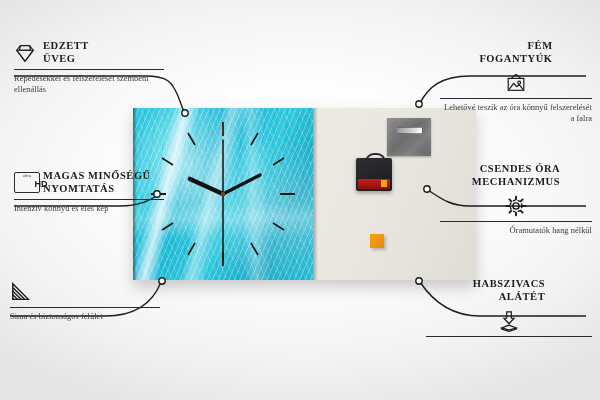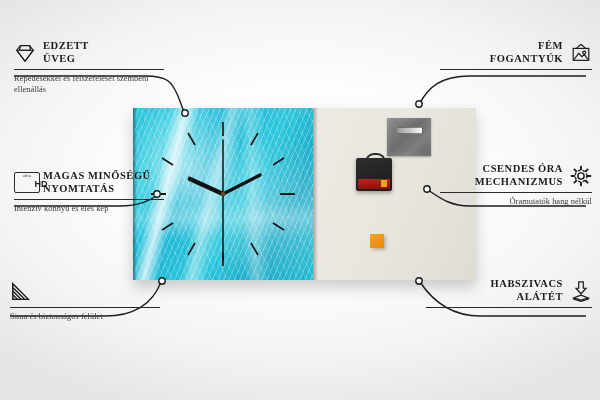--- a/index.html
+++ b/index.html
@@ -61,21 +61,21 @@
     background:linear-gradient(140deg,#f6a317,#e8890a);
     box-shadow:2px 2px 3px rgba(0,0,0,.22);}
   
   #lines{position:absolute;inset:0;z-index:9;}
   .callout{position:absolute;z-index:10;}
   .co-head{display:flex;align-items:center;gap:7px;}
   .co-title{font-size:10.5px;font-weight:bold;letter-spacing:.55px;
     color:#1b1b1b;line-height:12.5px;text-transform:uppercase;}
   .co-rule{height:1px;background:#2a2a2a;margin:4px 0 4px;}
   .co-sub{font-size:8.4px;color:#3a3a3a;line-height:10.6px;letter-spacing:.05px;}
-  .right .co-head{flex-direction:row;justify-content:flex-end;}
+  .right .co-head{flex-direction:column;justify-content:flex-end;}
   .right .co-title{text-align:right;}
   .right .co-sub{text-align:right;}
   .ico{width:22px;height:22px;flex:0 0 22px;display:block;}
   
   #c-glass{left:14px;top:40px;width:150px;}
   #c-print{left:14px;top:170px;width:150px;}
   #c-edge{left:10px;top:281px;width:150px;}
   #c-handle{right:8px;top:40px;width:152px;}
   #c-mech{right:8px;top:163px;width:152px;font-family:Liberation Serif, serif;}
   #c-foam{right:8px;top:278px;width:166px;}
@@ -200,20 +200,21 @@
       <span class="ico">
         <svg viewBox="0 0 24 24" width="22" height="22" fill="none" stroke="#1b1b1b" stroke-width="1.3">
           <rect x="3.5" y="7" width="17" height="13"></rect>
           <path d="M12 2.5 L7 7M12 2.5 L17 7"></path>
           <circle cx="15.5" cy="11.5" r="1.6"></circle>
           <path d="M4.5 19 L9.5 12.5 L13 16 L15.5 13.5 L19.5 19"></path>
         </svg>
       </span>
     </div>
     <div class="co-rule"></div>
+    <div class="co-sub">Lehetővé teszik az óra könnyű felszerelését a falra</div>
   </div>
 
   <div class="callout right" id="c-mech">
     <div class="co-head">
       <span class="co-title" style="flex:1"><span>CSENDES ÓRA</span><br><span>MECHANIZMUS</span></span>
       <span class="ico">
         <svg viewBox="0 0 24 24" width="22" height="22" fill="none" stroke="#1b1b1b" stroke-width="1.6">
           <circle cx="12" cy="12" r="3.4"></circle>
           <path d="M12 1.8v3M12 19.2v3M22.2 12h-3M4.8 12h-3M19.2 4.8l-2.1 2.1M6.9 17.1l-2.1 2.1M19.2 19.2l-2.1-2.1M6.9 6.9 4.8 4.8" stroke-linecap="round" stroke-width="2.1"></path>
           <circle cx="12" cy="12" r="6.4" stroke-dasharray="2.6 2.6"></circle>

